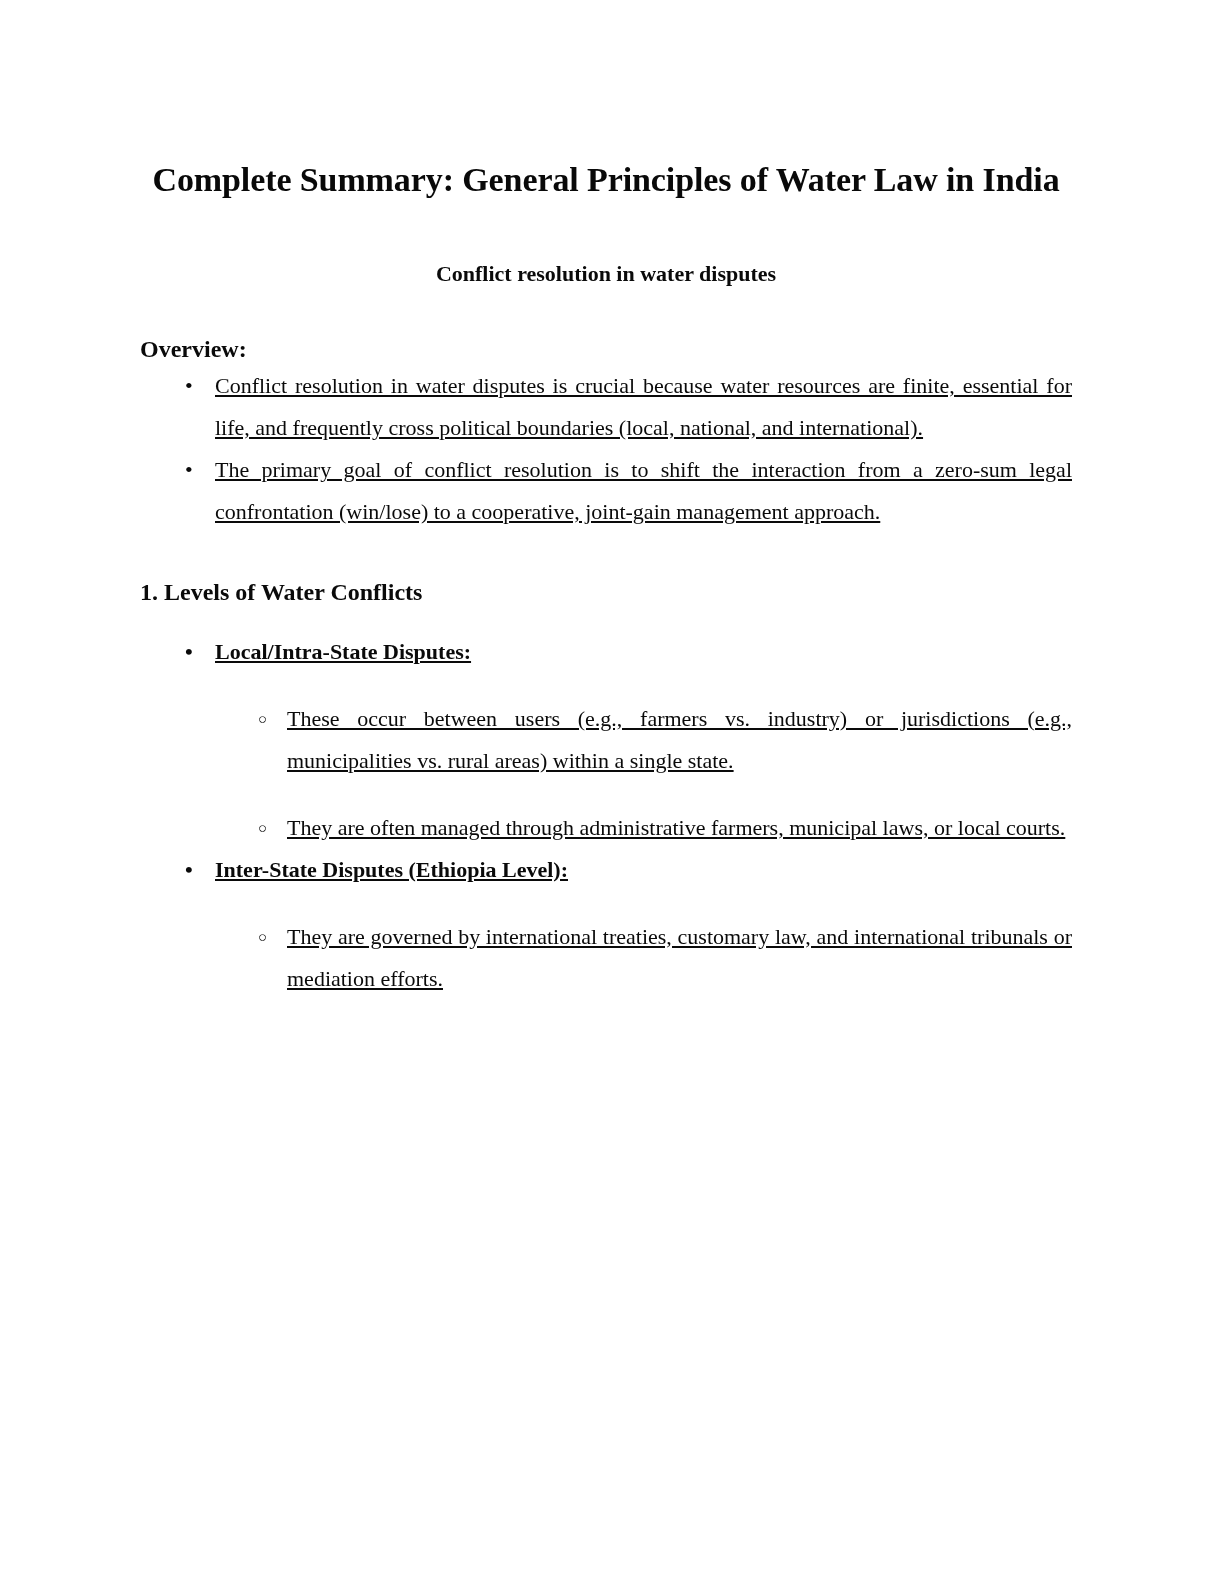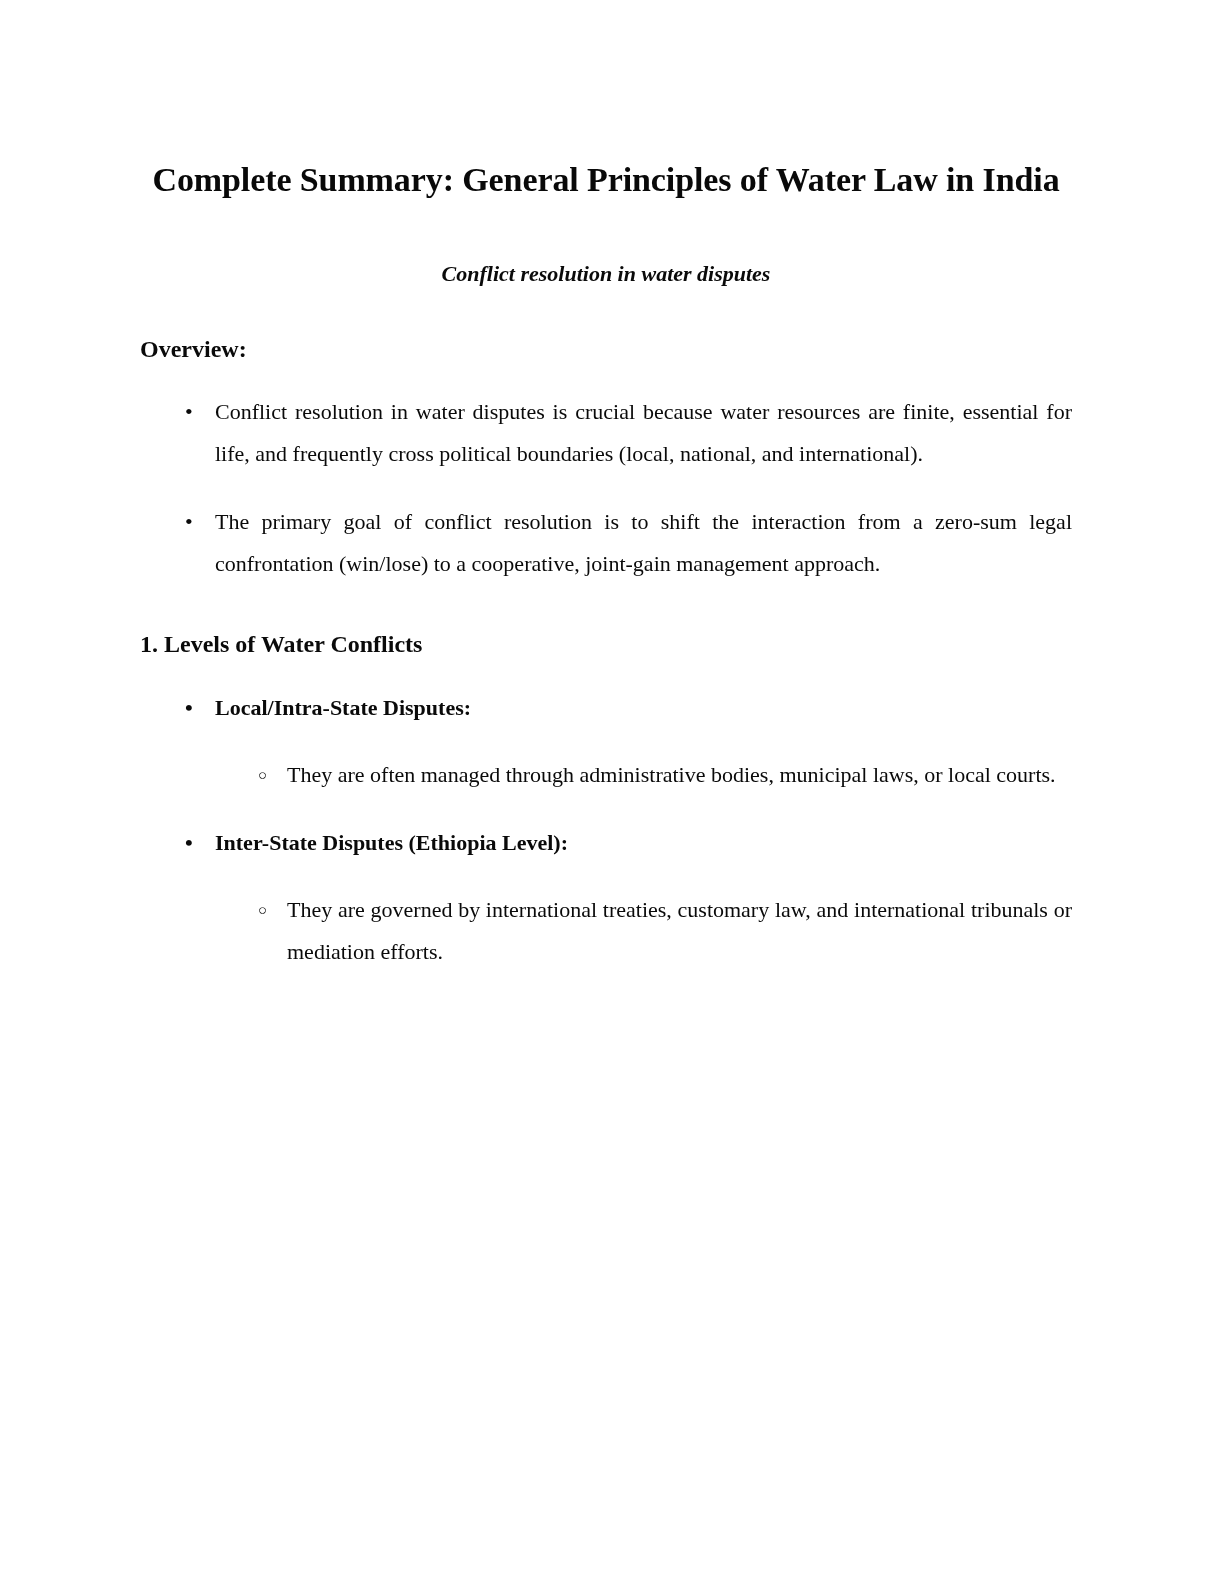--- a/index.html
+++ b/index.html
@@ -34,21 +34,20 @@
     margin: 0;
     padding-top: 152px;
     letter-spacing: -0.1px;
     color: #090909;
   }
 
   
   .doc-subtitle {
     font-size: 22px;
     font-weight: bold;
-    font-style: italic;
     text-align: center;
     margin: 0;
     padding-top: 53px;
     line-height: 1.3;
     color: #0a0a0a;
   }
 
   
   .section-heading {
     font-size: 24px;
@@ -62,26 +61,26 @@
 
   
   ul.lvl1 {
     list-style: none;
     margin: 0;
     padding: 0;
   }
   ul.lvl1 > li.bullet1 {
     position: relative;
     padding-left: 75px;
-    margin-top: 26px;
     font-size: 22px;
     line-height: 1.91;
     text-align: justify;
     text-justify: inter-word;
     color: #0a0a0a;
+    text-decoration: underline;
   }
   ul.lvl1 > li.bullet1::before {
     content: "\2022";
     position: absolute;
     left: 45px;
     top: 0;
     font-size: 22px;
     line-height: 1.91;
     color: #0a0a0a;
   }
@@ -165,21 +164,24 @@
     </ul>
 
     <p class="section-heading heading-levels">1. Levels of Water Conflicts</p>
 
     <ul class="lvl1">
 
       <li class="bullet1 bold-lead tight">
         <span class="txt">Local/Intra-State Disputes:</span>
         <ul class="lvl2">
           <li class="bullet2">
-            <span class="txt">They are often managed through administrative bodies, municipal laws, or local courts.</span><b class="em"></b><span class="txt"></span>
+            <span class="txt">These occur between users (e.g., farmers vs. industry) or jurisdictions (e.g., municipalities vs. rural areas) within a single state.</span><b class="em"></b><span class="txt"></span>
+          </li>
+          <li class="bullet2">
+            <span class="txt">They are often managed through administrative farmers, municipal laws, or local courts.</span><b class="em"></b><span class="txt"></span>
           </li>
         </ul>
       </li>
 
       <li class="bullet1 bold-lead">
         <span class="txt">Inter-State Disputes (Ethiopia Level):</span>
         <ul class="lvl2">
           <li class="bullet2">
             <span class="txt">They are governed by international treaties, customary law, and international tribunals or mediation efforts.</span><b class="em"></b><span class="txt"></span>
           </li>

